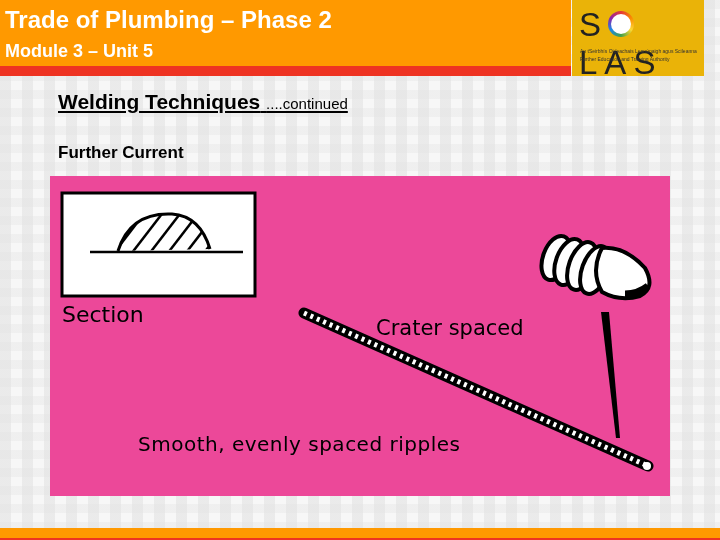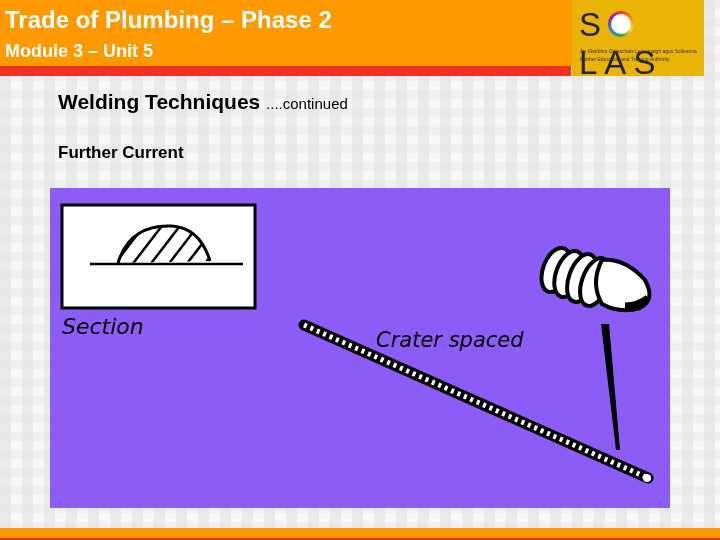--- a/index.html
+++ b/index.html
@@ -8,21 +8,20 @@
     font-family: "Liberation Sans", sans-serif;
     background-color: #f7f7f7;
     background-image:
       linear-gradient(90deg, rgba(225,225,225,0.55) 50%, transparent 50%),
       linear-gradient(rgba(232,232,232,0.5) 50%, transparent 50%);
     background-size: 22px 22px, 18px 18px;
   }
   .header {
     position: absolute; left: 0; top: 0; width: 571px; height: 66px;
     background: #ff9900;
-    padding-left: 20px;
   }
   .header-stripe {
     position: absolute; left: 0; top: 66px; width: 571px; height: 10px;
     background: #ee3322;
   }
   .header-title {
     position: absolute; left: 5px; top: 6px; color: #ffffff;
     font-weight: bold; font-size: 24px; letter-spacing: 0;
   }
   .header-subtitle {
@@ -42,30 +41,29 @@
     box-sizing: border-box; border: 3px solid transparent;
     background:
       linear-gradient(#fff,#fff) padding-box,
       conic-gradient(#e53935, #fb8c00, #fdd835, #43a047, #1e88e5, #8e24aa, #e53935) border-box;
     vertical-align: -1px; margin-right: 7px;
   }
   .logo-tag {
     position: absolute; left: 8px; font-size: 5px; color: #333; white-space: nowrap;
   }
   .slide-title {
-    position: absolute; left: 58px; top: 90px; font-weight: bold; font-size: 21px; color: #000;
+    position: absolute; left: 58px; top: 90px; font-weight: bold; font-size: 21px; color: #000; text-decoration: underline;
   }
   .slide-title .cont { font-weight: normal; font-size: 15px; }
   .sub-heading {
     position: absolute; left: 58px; top: 143px; font-weight: bold; font-size: 17px; color: #000;
   }
   .figure {
-    position: absolute; left: 50px; top: 188px; width: 620px; height: 320px;
-    background: #8b5cf6;
-    font-style: italic;
+    position: absolute; left: 50px; top: 176px; width: 620px; height: 320px;
+    background: #ec4899;
   }
   .figure svg { position: absolute; left: 0; top: 0; }
   .fig-label {
     position: absolute; font-family: "DejaVu Sans", sans-serif; color: #000; white-space: nowrap;
   }
   .footer-bar {
     position: absolute; left: 0; top: 528px; width: 720px; height: 10px; background: #ff9900;
   }
   .footer-line {
     position: absolute; left: 0; top: 538px; width: 720px; height: 2px; background: #ee3322;
@@ -127,16 +125,17 @@
       <ellipse cx="519" cy="86" rx="13" ry="24" transform="rotate(20 519 86)"></ellipse>
       <ellipse cx="532" cy="90" rx="13" ry="25" transform="rotate(20 532 90)"></ellipse>
       <ellipse cx="545" cy="94" rx="13" ry="25" transform="rotate(20 545 94)"></ellipse>
       <path d="M552 72 Q575 70 595 92 Q606 112 590 120 Q570 126 552 116 Q540 95 552 72 Z" stroke-width="4"></path>
       <path d="M575 118 Q588 118 598 110" stroke-width="7" fill="none"></path>
     </g>
   </svg>
 
   <div class="fig-label" style="left:12px; top:126px; font-size:22px;">Section</div>
   <div class="fig-label" style="left:326px; top:140px; font-size:21px;">Crater spaced</div>
+  <div class="fig-label" style="left:88px; top:256px; font-size:20px; letter-spacing:0.5px;">Smooth, evenly spaced ripples</div>
 </div>
 
 <div class="footer-bar"></div>
 <div class="footer-line"></div>
 
 </body></html>

